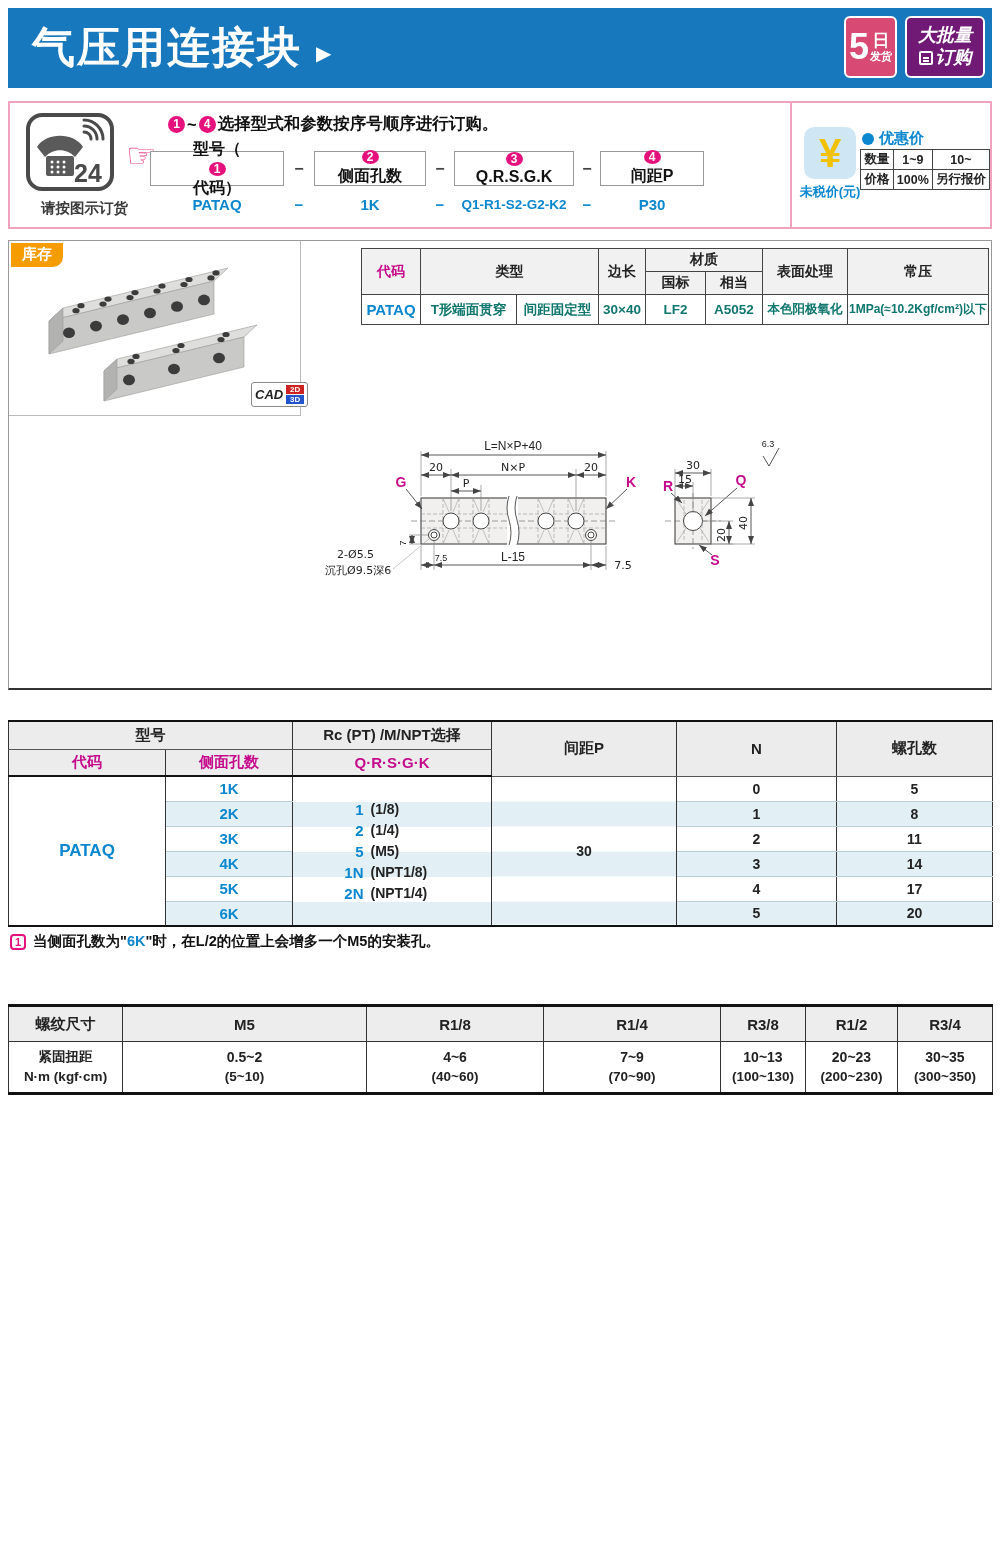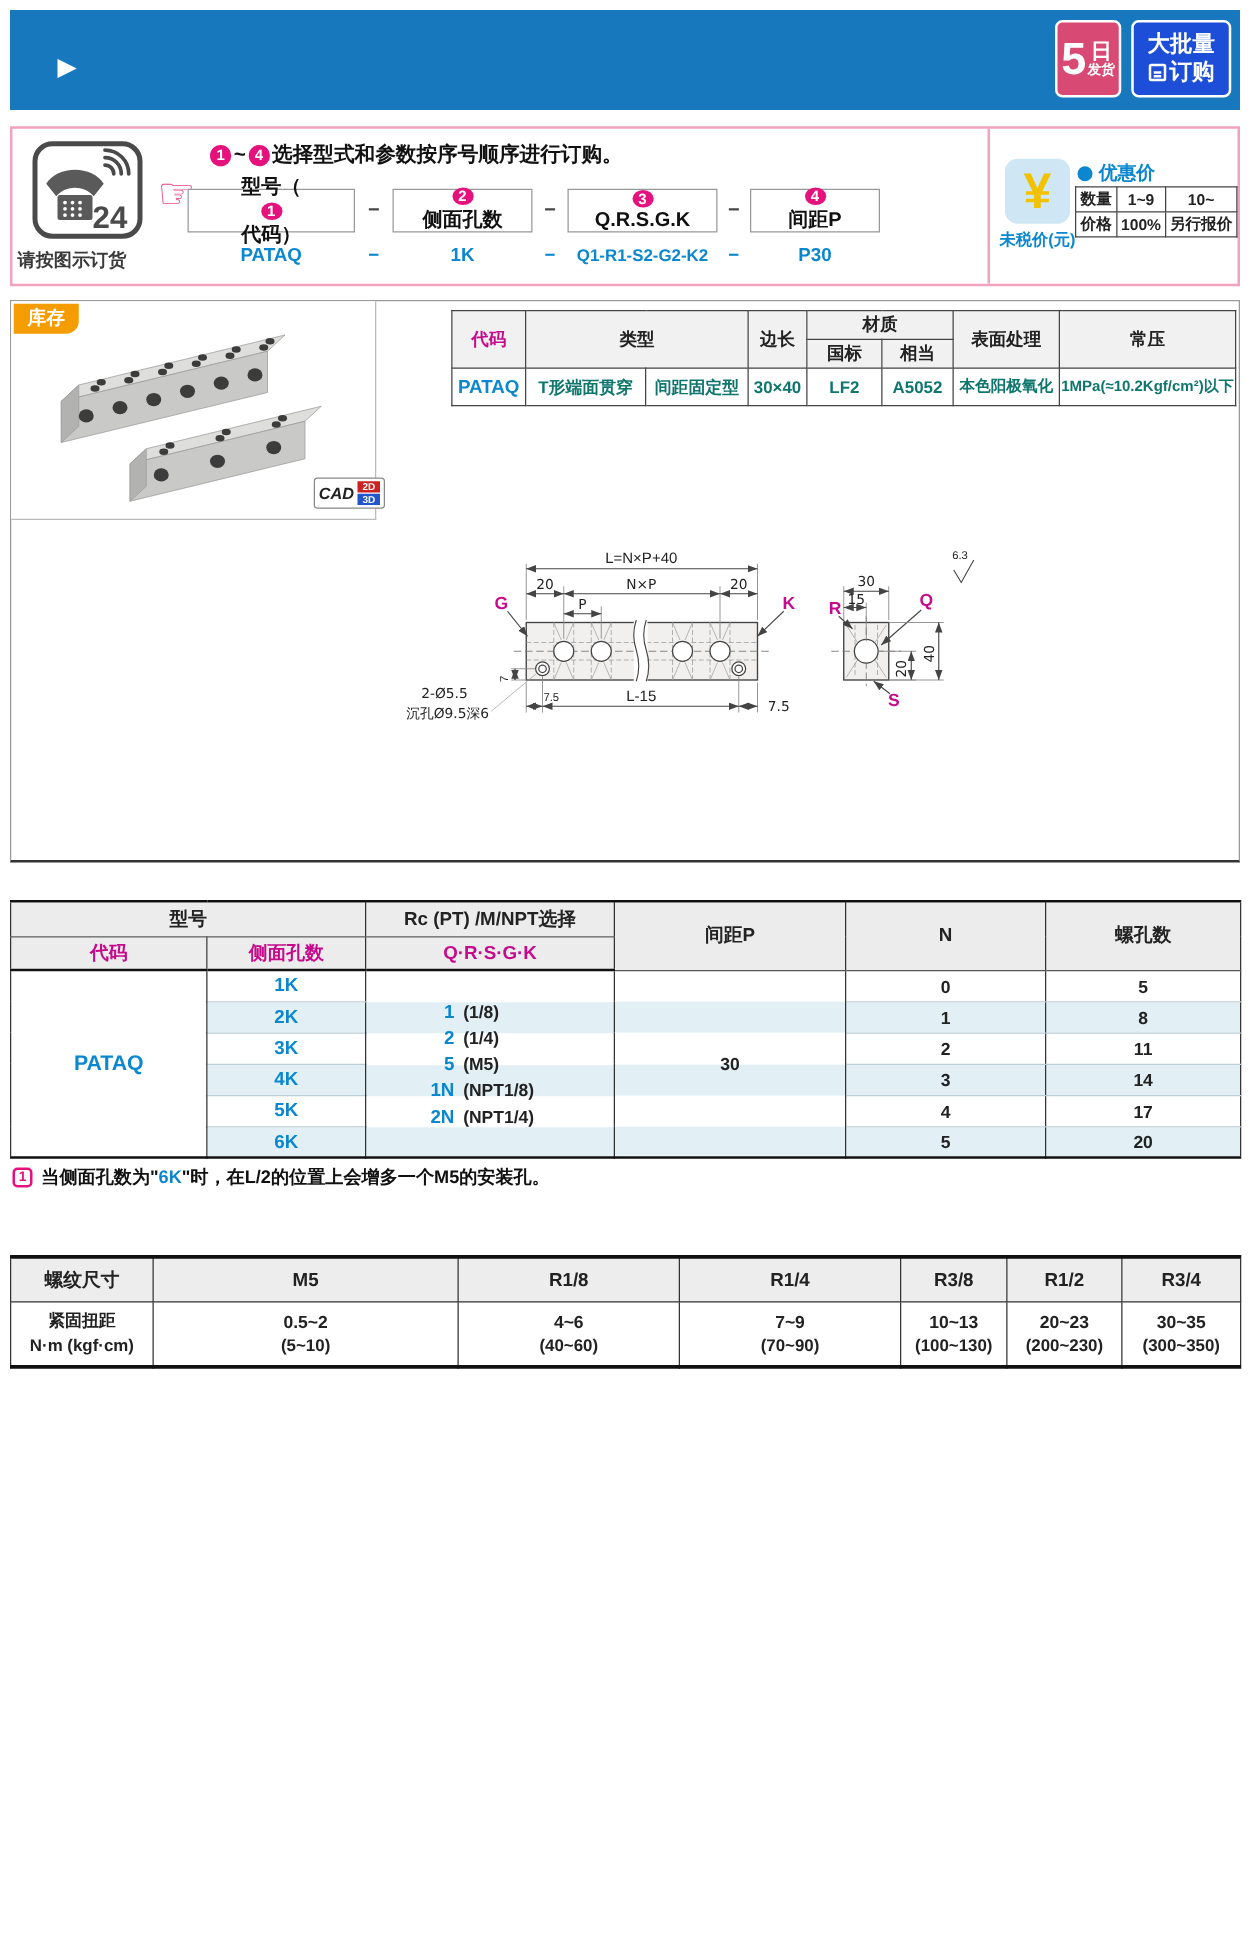--- a/index.html
+++ b/index.html
@@ -12,31 +12,31 @@
   .banner-title { color:#fff; font-weight:bold; font-size:43px; letter-spacing:2px; }
   .banner-arrow { color:#fff; font-size:20px; margin:10px 10px 0 14px; }
   .banner-sub { color:#fff; font-weight:bold; font-size:27px; margin-top:8px; letter-spacing:1px; }
   .badge { position:absolute; top:8px; height:62px; border:2px solid #fff; border-radius:6px;
            color:#fff; display:flex; flex-direction:column; align-items:center; justify-content:center; }
   .badge-ship { right:95px; width:53px; background:#d84a73; flex-direction:row; }
   .badge-ship .n { font-size:36px; font-weight:bold; line-height:1; }
   .badge-ship .col { display:flex; flex-direction:column; align-items:center; margin-left:1px; }
   .badge-ship .u { font-size:17px; font-weight:bold; line-height:1.1; }
   .badge-ship .l { font-size:11px; font-weight:bold; line-height:1.1; }
-  .badge-bulk { right:7px; width:80px; background:#1d4ed8; }
+  .badge-bulk { right:7px; width:80px; background:#701a75;font-style:italic; }
   .badge-bulk .b1 { font-size:18px; font-weight:bold; line-height:1.2; }
   .badge-bulk .b2 { display:flex; align-items:center; gap:3px; font-size:18px; font-weight:bold; line-height:1.2; }
   .form-icon { width:14px; height:14px; border:2px solid #fff; border-radius:2px; position:relative; display:inline-block; }
   .form-icon::after { content:""; position:absolute; left:2px; top:4px; width:6px; height:2px; background:#fff; box-shadow:0 3px 0 #fff; }
 
   
   .order-box { position:absolute; left:8px; top:101px; width:984px; height:128px;
                border:2px solid #f0a3bb; background:#fff; }
   .phone-svg { position:absolute; left:14px; top:8px; width:92px; height:86px; }
-  .phone-caption { position:absolute; left:4px; top:96px; width:114px; text-align:left;
+  .phone-caption { position:absolute; left:4px; top:96px; width:114px; text-align:right;
                    font-weight:bold; font-size:14.5px; color:#3a3a3a; }
   .hand { position:absolute; left:116px; top:32px; font-size:34px; color:#e8458b; }
   .order-instr { position:absolute; left:158px; top:10px; display:flex; align-items:center; gap:2px;
                  font-weight:bold; font-size:16.5px; color:#111; }
   .cnum { display:inline-flex; width:17px; height:17px; border-radius:50%; background:#e5127d;
           color:#fff; font-size:12px; font-weight:bold; align-items:center; justify-content:center; }
   .step-box { position:absolute; top:48px; height:35px; border:1.5px solid #999; background:#fff;
               display:flex; align-items:center; justify-content:center; gap:2px;
               font-weight:bold; font-size:16px; color:#111;flex-direction:column; }
   .dash-sep { position:absolute; top:48px; height:35px; width:12px; display:flex; align-items:center;
@@ -134,20 +134,21 @@
   .tq-l1 { display:block; font-weight:bold; font-size:13.5px; color:#222; line-height:1.45; }
   .tq-nm { display:block; font-weight:bold; font-size:14px; color:#222; line-height:1.45; }
   .tq-kgf{ display:block; font-weight:bold; font-size:13.5px; color:#222; line-height:1.45; }
 </style>
 </head>
 <body>
 
 <div class="page">
 
   <header class="banner">
+    <span class="banner-title">气压用连接块</span>
     <span class="banner-arrow">▶</span>
     <div class="badge badge-ship">
       <span class="n">5</span>
       <span class="col">
         <span class="u">日</span>
         <span class="l">发货</span>
       </span>
     </div>
     <div class="badge badge-bulk">
       <span class="b1">大批量</span>

